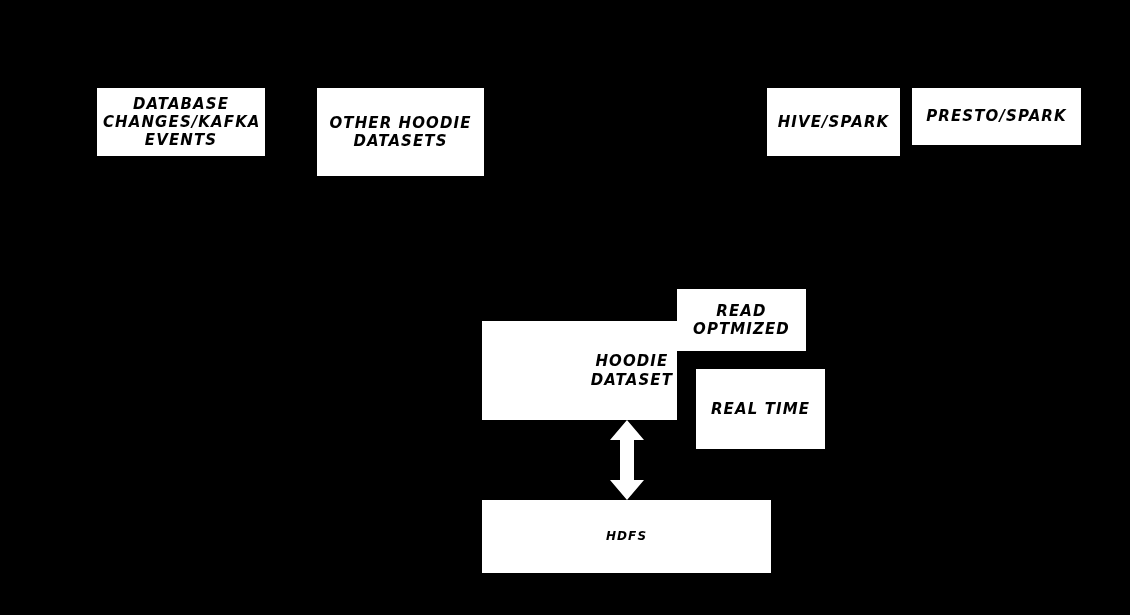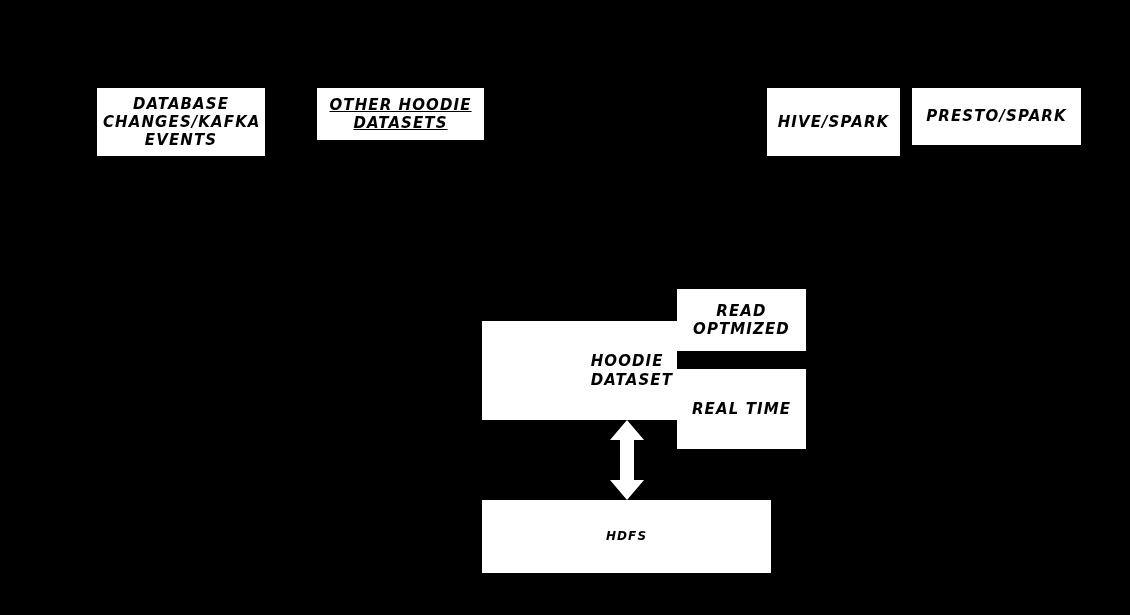--- a/index.html
+++ b/index.html
@@ -36,36 +36,36 @@
     padding: 2px 6px;
     user-select: none;
   }
   .node .label {
     display: block;
     width: 100%;
     white-space: pre-line;
   }
   
   #node-db-changes  { left: 61px;  top: 88px;  width: 168px; height: 68px; }
-  #node-other-hoodie{ left: 281px; top: 88px;  width: 167px; height: 52px; text-decoration: underline; }
+  #node-other-hoodie{ left: 281px; top: 88px;  width: 167px; height: 88px; }
   #node-hive-spark  { left: 731px; top: 88px;  width: 133px; height: 68px; }
   #node-presto-spark{ left: 876px; top: 88px;  width: 169px; height: 57px; }
 
   
   #node-hoodie-dataset {
     left: 446px; top: 321px; width: 195px; height: 99px;
     justify-content: flex-end;
     padding-right: 4px;
   }
-  #node-hoodie-dataset .label { text-align: left; width: auto; }
+  #node-hoodie-dataset .label { text-align: center; width: auto; }
 
   
   #node-read-optimized { left: 641px; top: 289px; width: 129px; height: 64px;
     border-bottom: 2px solid #000000; }
-  #node-real-time      { left: 641px; top: 369px; width: 129px; height: 80px; align-items: center; }
+  #node-real-time      { left: 660px; top: 369px; width: 129px; height: 80px; align-items: center; }
 
   
   #node-hdfs { left: 446px; top: 500px; width: 289px; height: 73px; font-size: 12px; }
 
   
   #arrow-dataset-hdfs {
     position: absolute;
     left: 570px;
     top: 419px;
     width: 42px;

